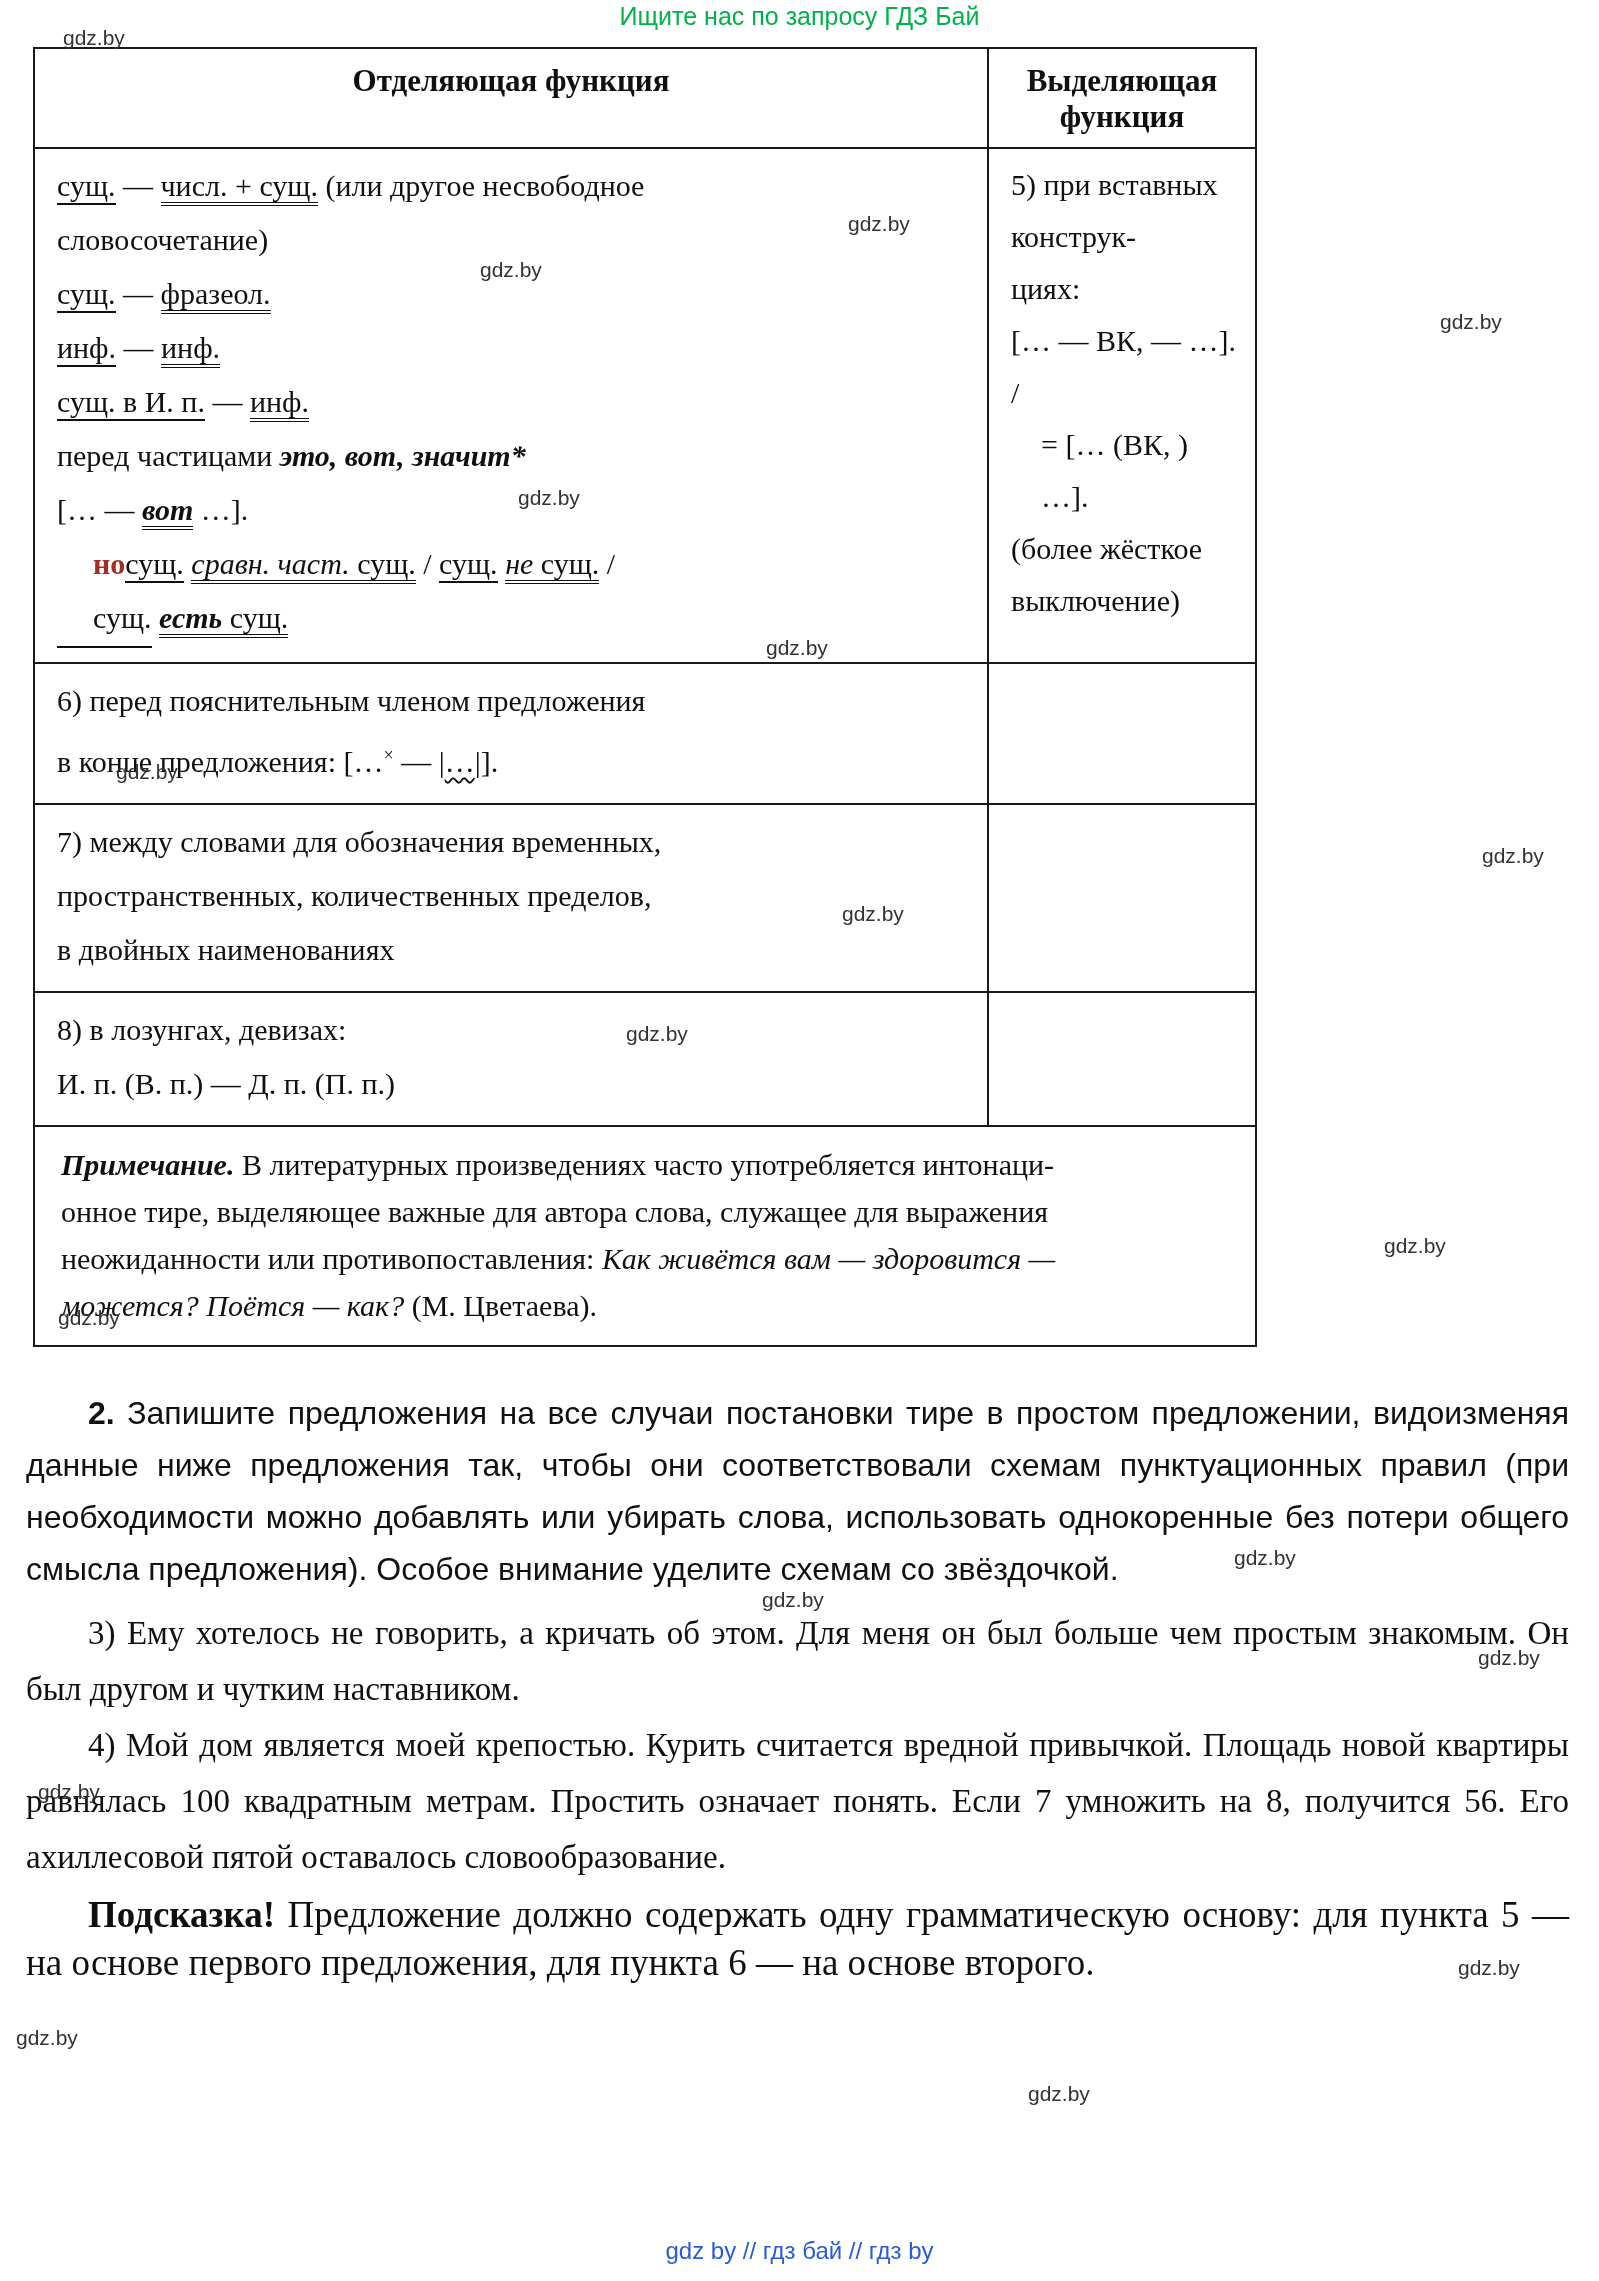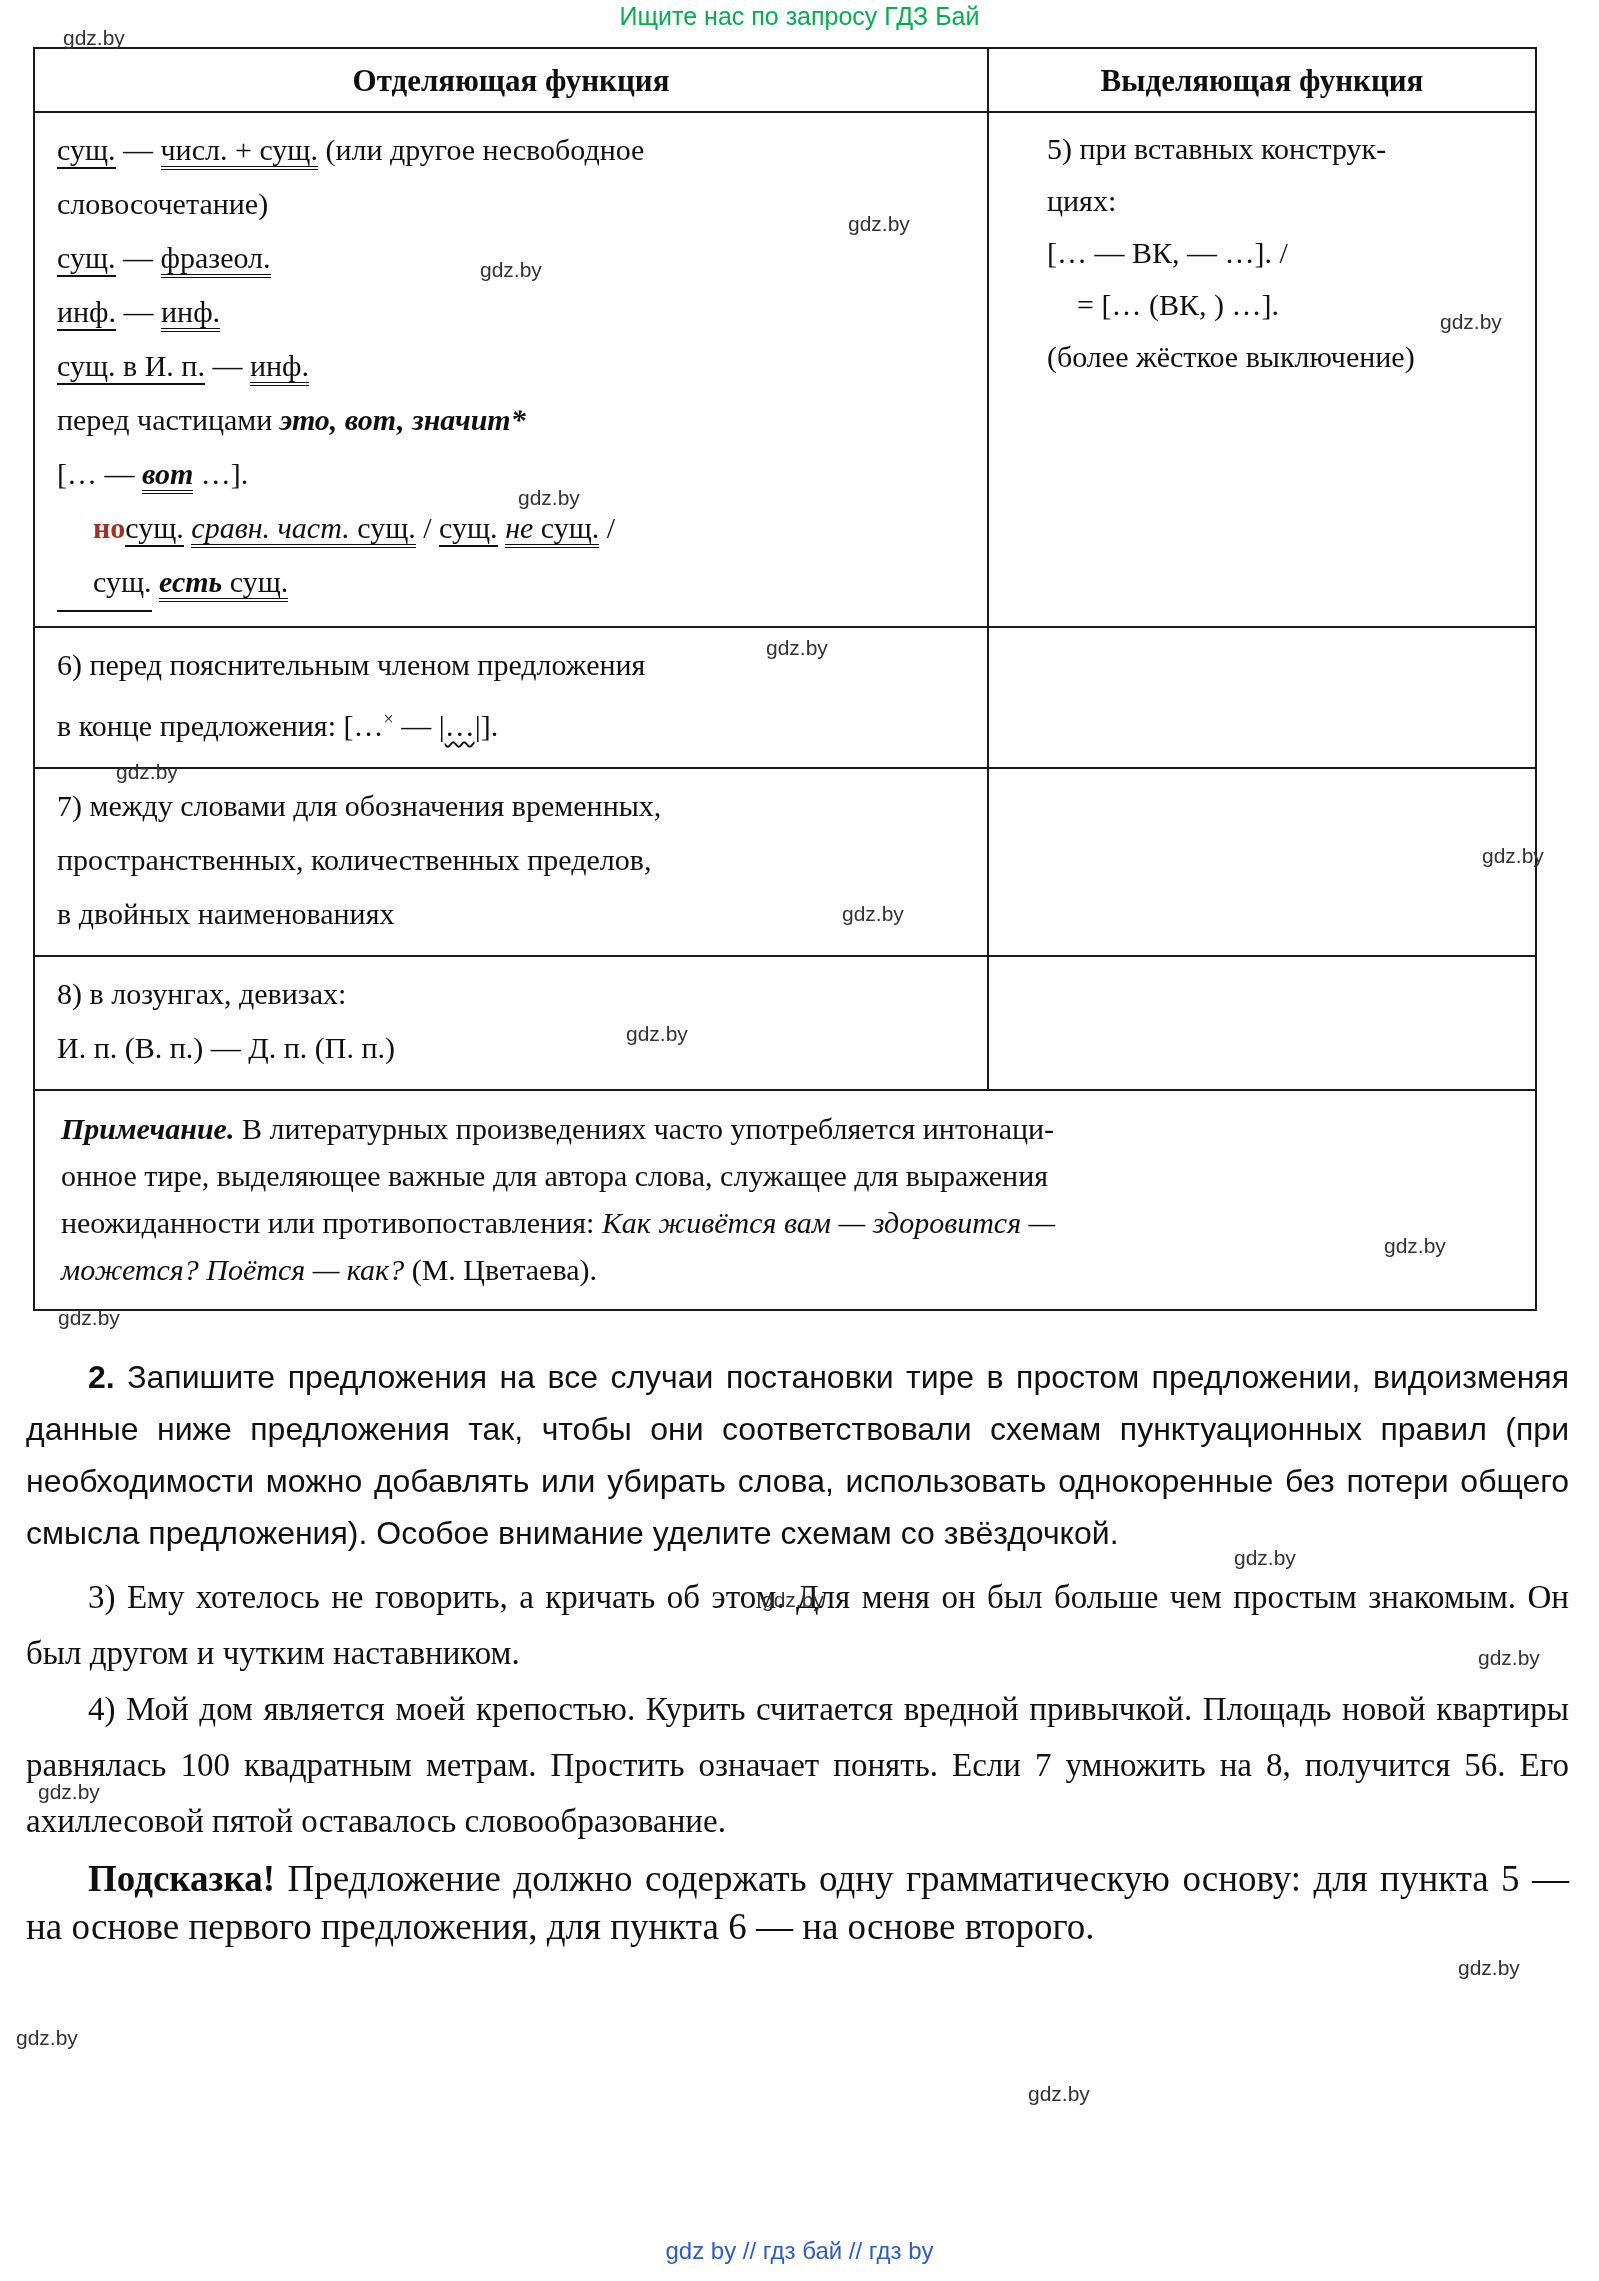--- a/index.html
+++ b/index.html
@@ -9,37 +9,37 @@
     background:#ffffff;color:var(--text,#101010);
     font-family:"Liberation Serif", serif;
   }
   .banner{
     text-align:center;padding-top:2px;
     font-family:"Liberation Sans", sans-serif;
     font-size:25px;color:var(--banner-green,#00b14c);
   }
   
   .ptable{
-    margin:16px 0 0 33px;width:1504px;box-sizing:border-box;
+    margin:16px 0 0 33px;width:1224px;box-sizing:border-box;
     border:2px solid var(--border,#1a1a1a);
     display:grid;grid-template-columns:952px 1fr;
     font-size:30px;
   }
   .cell{padding:10px 18px 14px 22px;box-sizing:border-box;}
   .hdr{
     font-weight:bold;text-align:center;font-size:31px;
     padding:14px 6px 12px;
   }
   .rcol{border-left:2px solid var(--border,#1a1a1a);}
   .rule{border-top:2px solid var(--border,#1a1a1a);}
   .note{
     grid-column:1 / -1;font-size:30px;padding:14px 24px 16px 26px;
   }
   .line{line-height:54px;min-height:54px;}
-  .rcell .line{line-height:52px;min-height:52px;margin-left:36px;}
+  .rcell .line{line-height:52px;min-height:52px;}
   .note .line{line-height:47px;min-height:47px;}
   
   .u1{border-bottom:2px solid #101010;padding-bottom:1px;}
   .u2{border-bottom:4px double #101010;}
   .i{font-style:italic;}
   .bi{font-weight:bold;font-style:italic;}
   .red{color:var(--accent-red,#a32e26);font-weight:bold;}
   .sup{vertical-align:super;font-size:60%;}
   .wavy{text-decoration:underline wavy #101010;text-decoration-thickness:2px;text-underline-offset:5px;}
   .ind{display:inline-block;padding-left:36px;}

